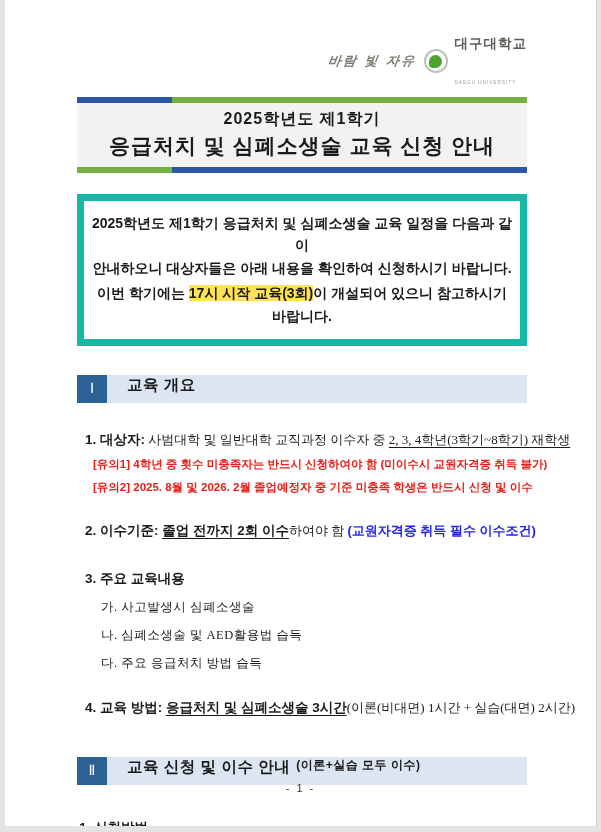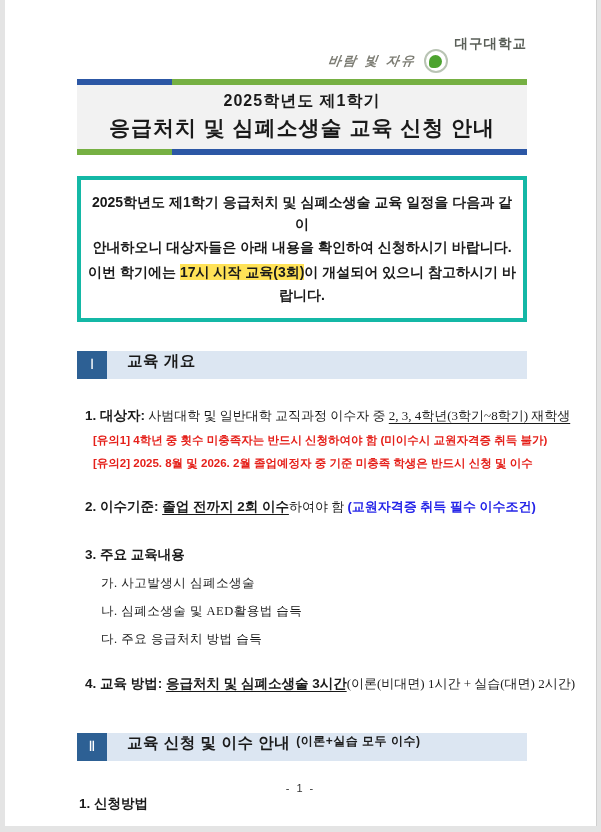--- a/index.html
+++ b/index.html
@@ -62,21 +62,21 @@
     letter-spacing: 1px;
   }
   .uni-name-en {
     font-size: 4.5px;
     color: #9aa097;
     letter-spacing: 1.1px;
     margin-top: 2px;
   }
 
   
-  .title-block { margin-top: 3px; }
+  .title-block { margin-top: 21px; }
   .bar { display: flex; height: 6px; }
   .bar .seg-blue { background: #2c57a5; }
   .bar .seg-green { background: #76b043; }
   .bar-top .seg-blue { width: 95px; }
   .bar-top .seg-green { flex: 1; }
   .bar-bottom .seg-green { width: 95px; }
   .bar-bottom .seg-blue { flex: 1; }
   .title-body {
     background: #f2f2f2;
     text-align: center;
@@ -90,21 +90,21 @@
   .title-main {
     font-size: 21px;
     font-weight: bold;
     letter-spacing: 1px;
     margin-top: 2px;
   }
 
   
   .notice-box {
     margin-top: 21px;
-    border: 4px solid #14b8a6;
+    border: 7px solid #14b8a6;
     padding: 11px 6px 12px 6px;
     text-align: center;
     font-weight: bold;
     font-size: 14px;
     line-height: 1.6;
   }
   .notice-para2 { margin-top: 3px; }
   .hl-yellow { background: #ffe257; }
 
   

